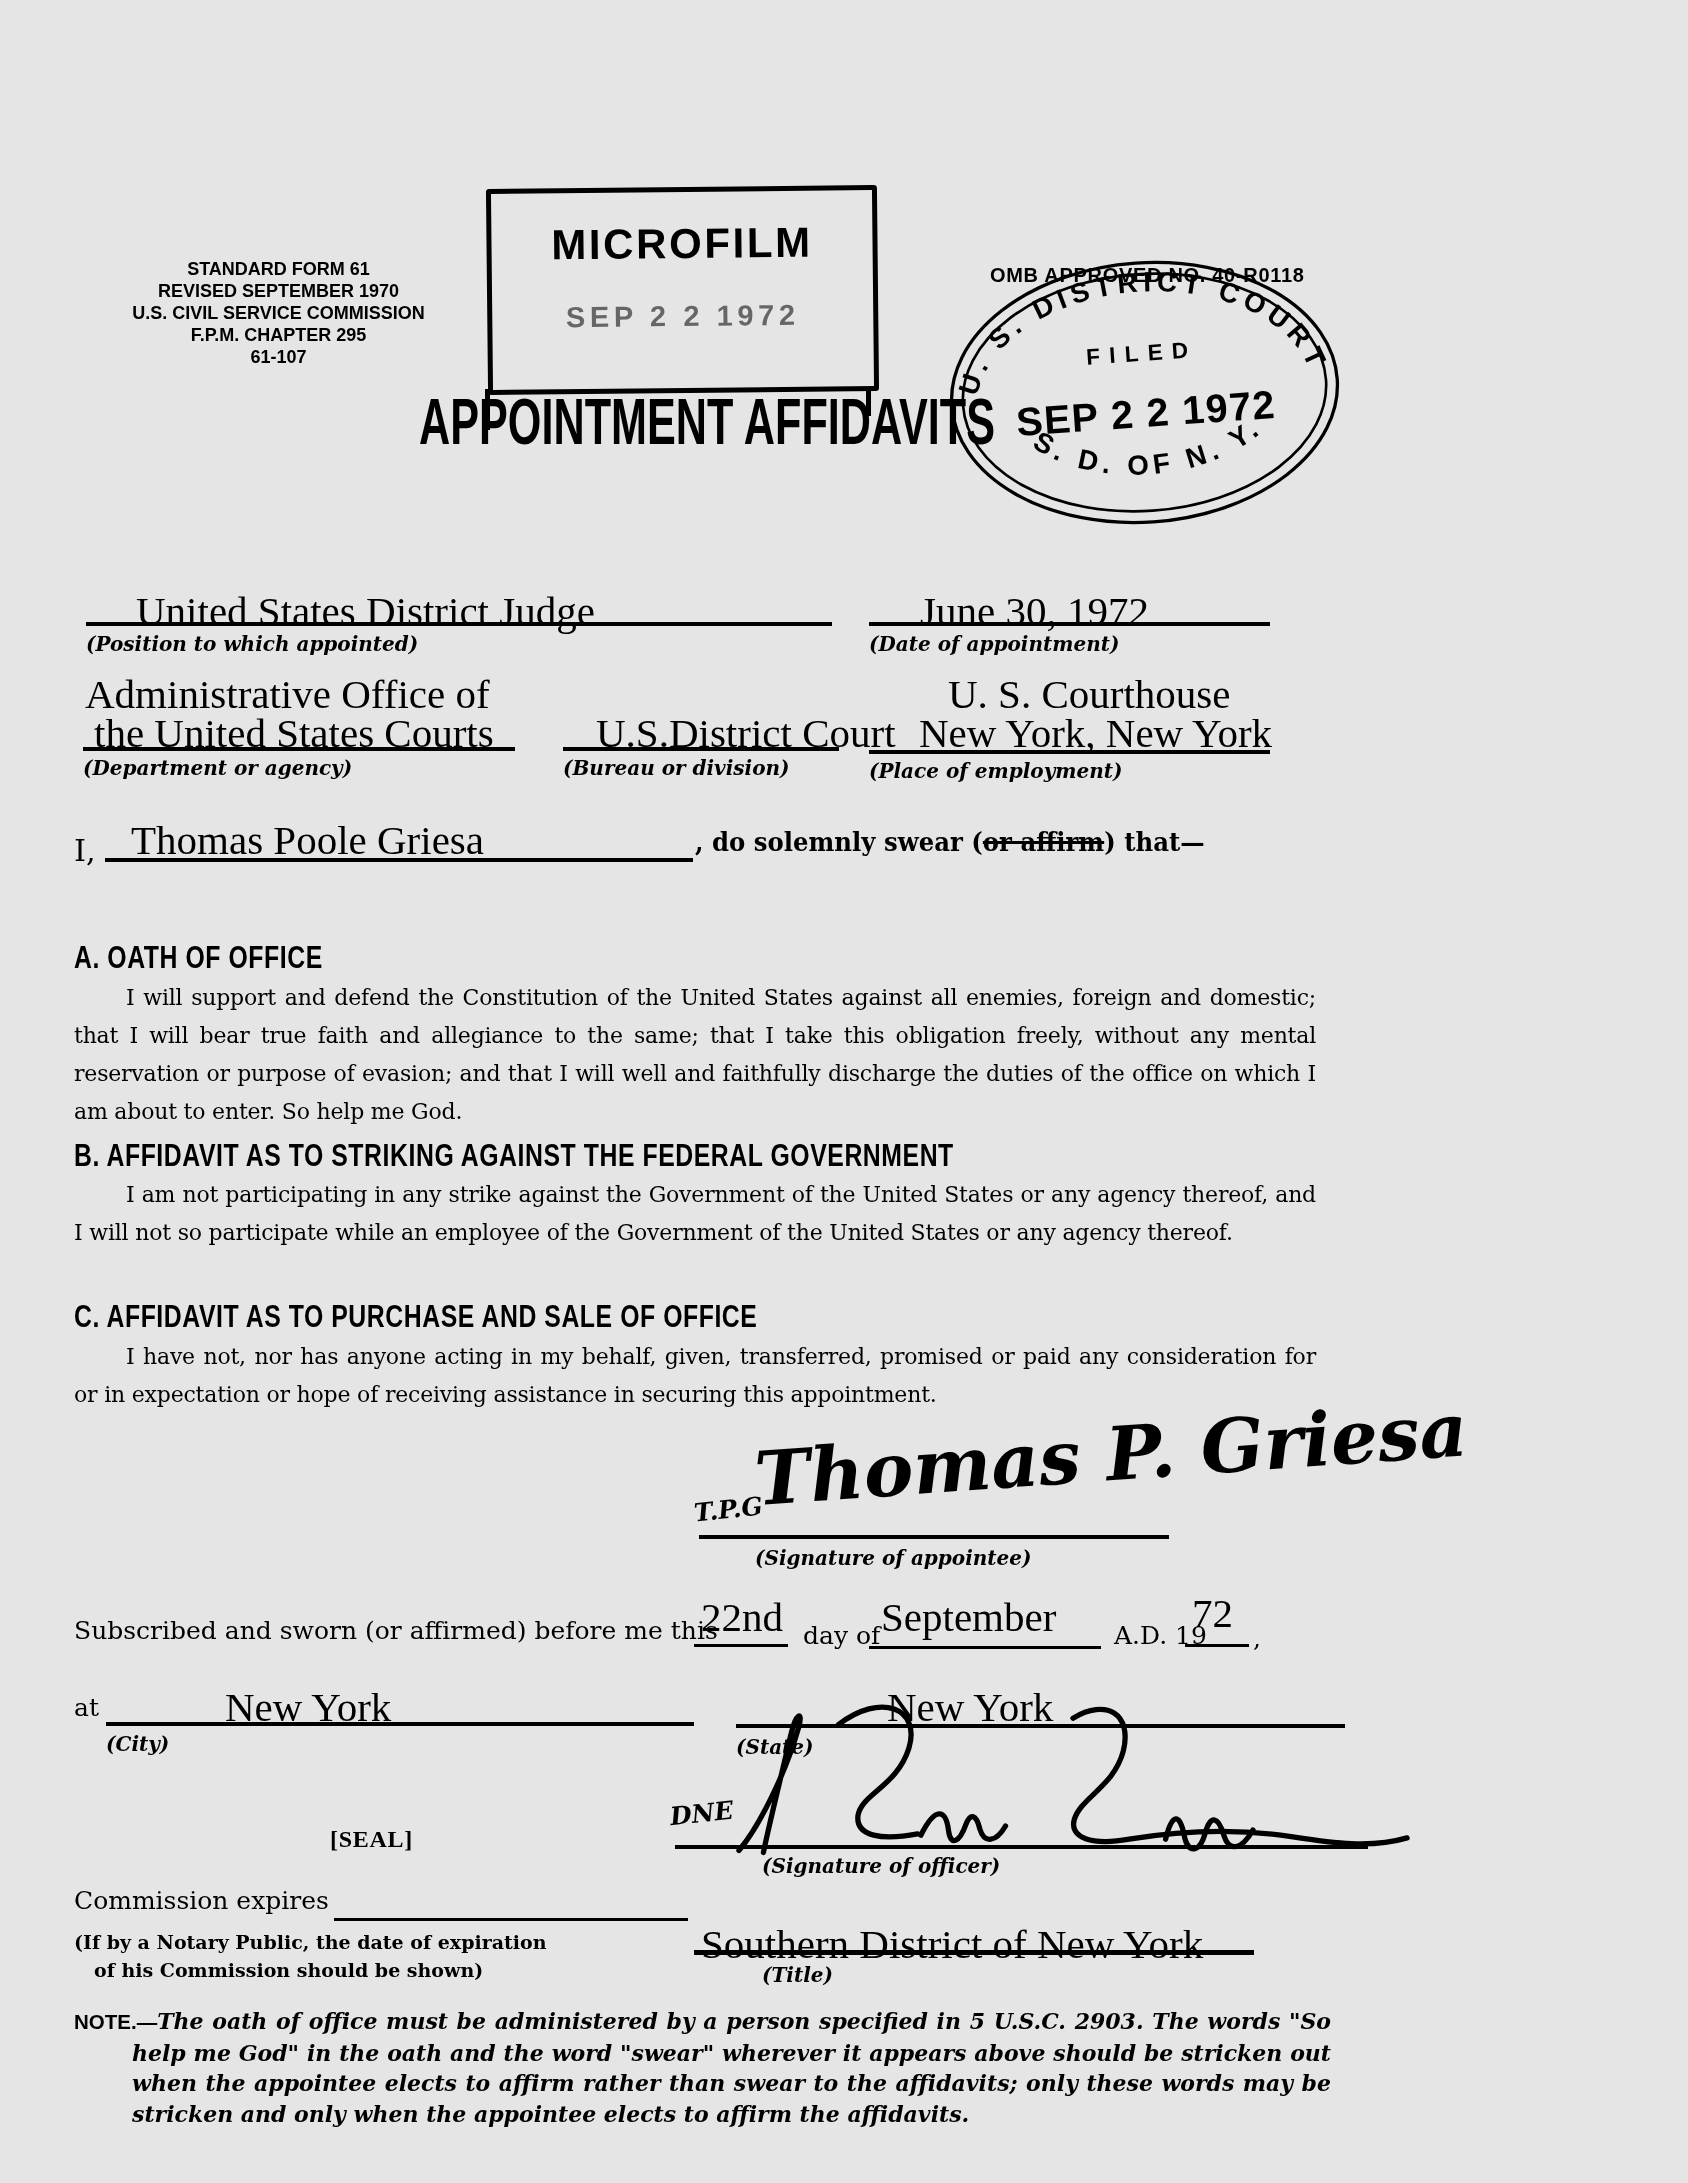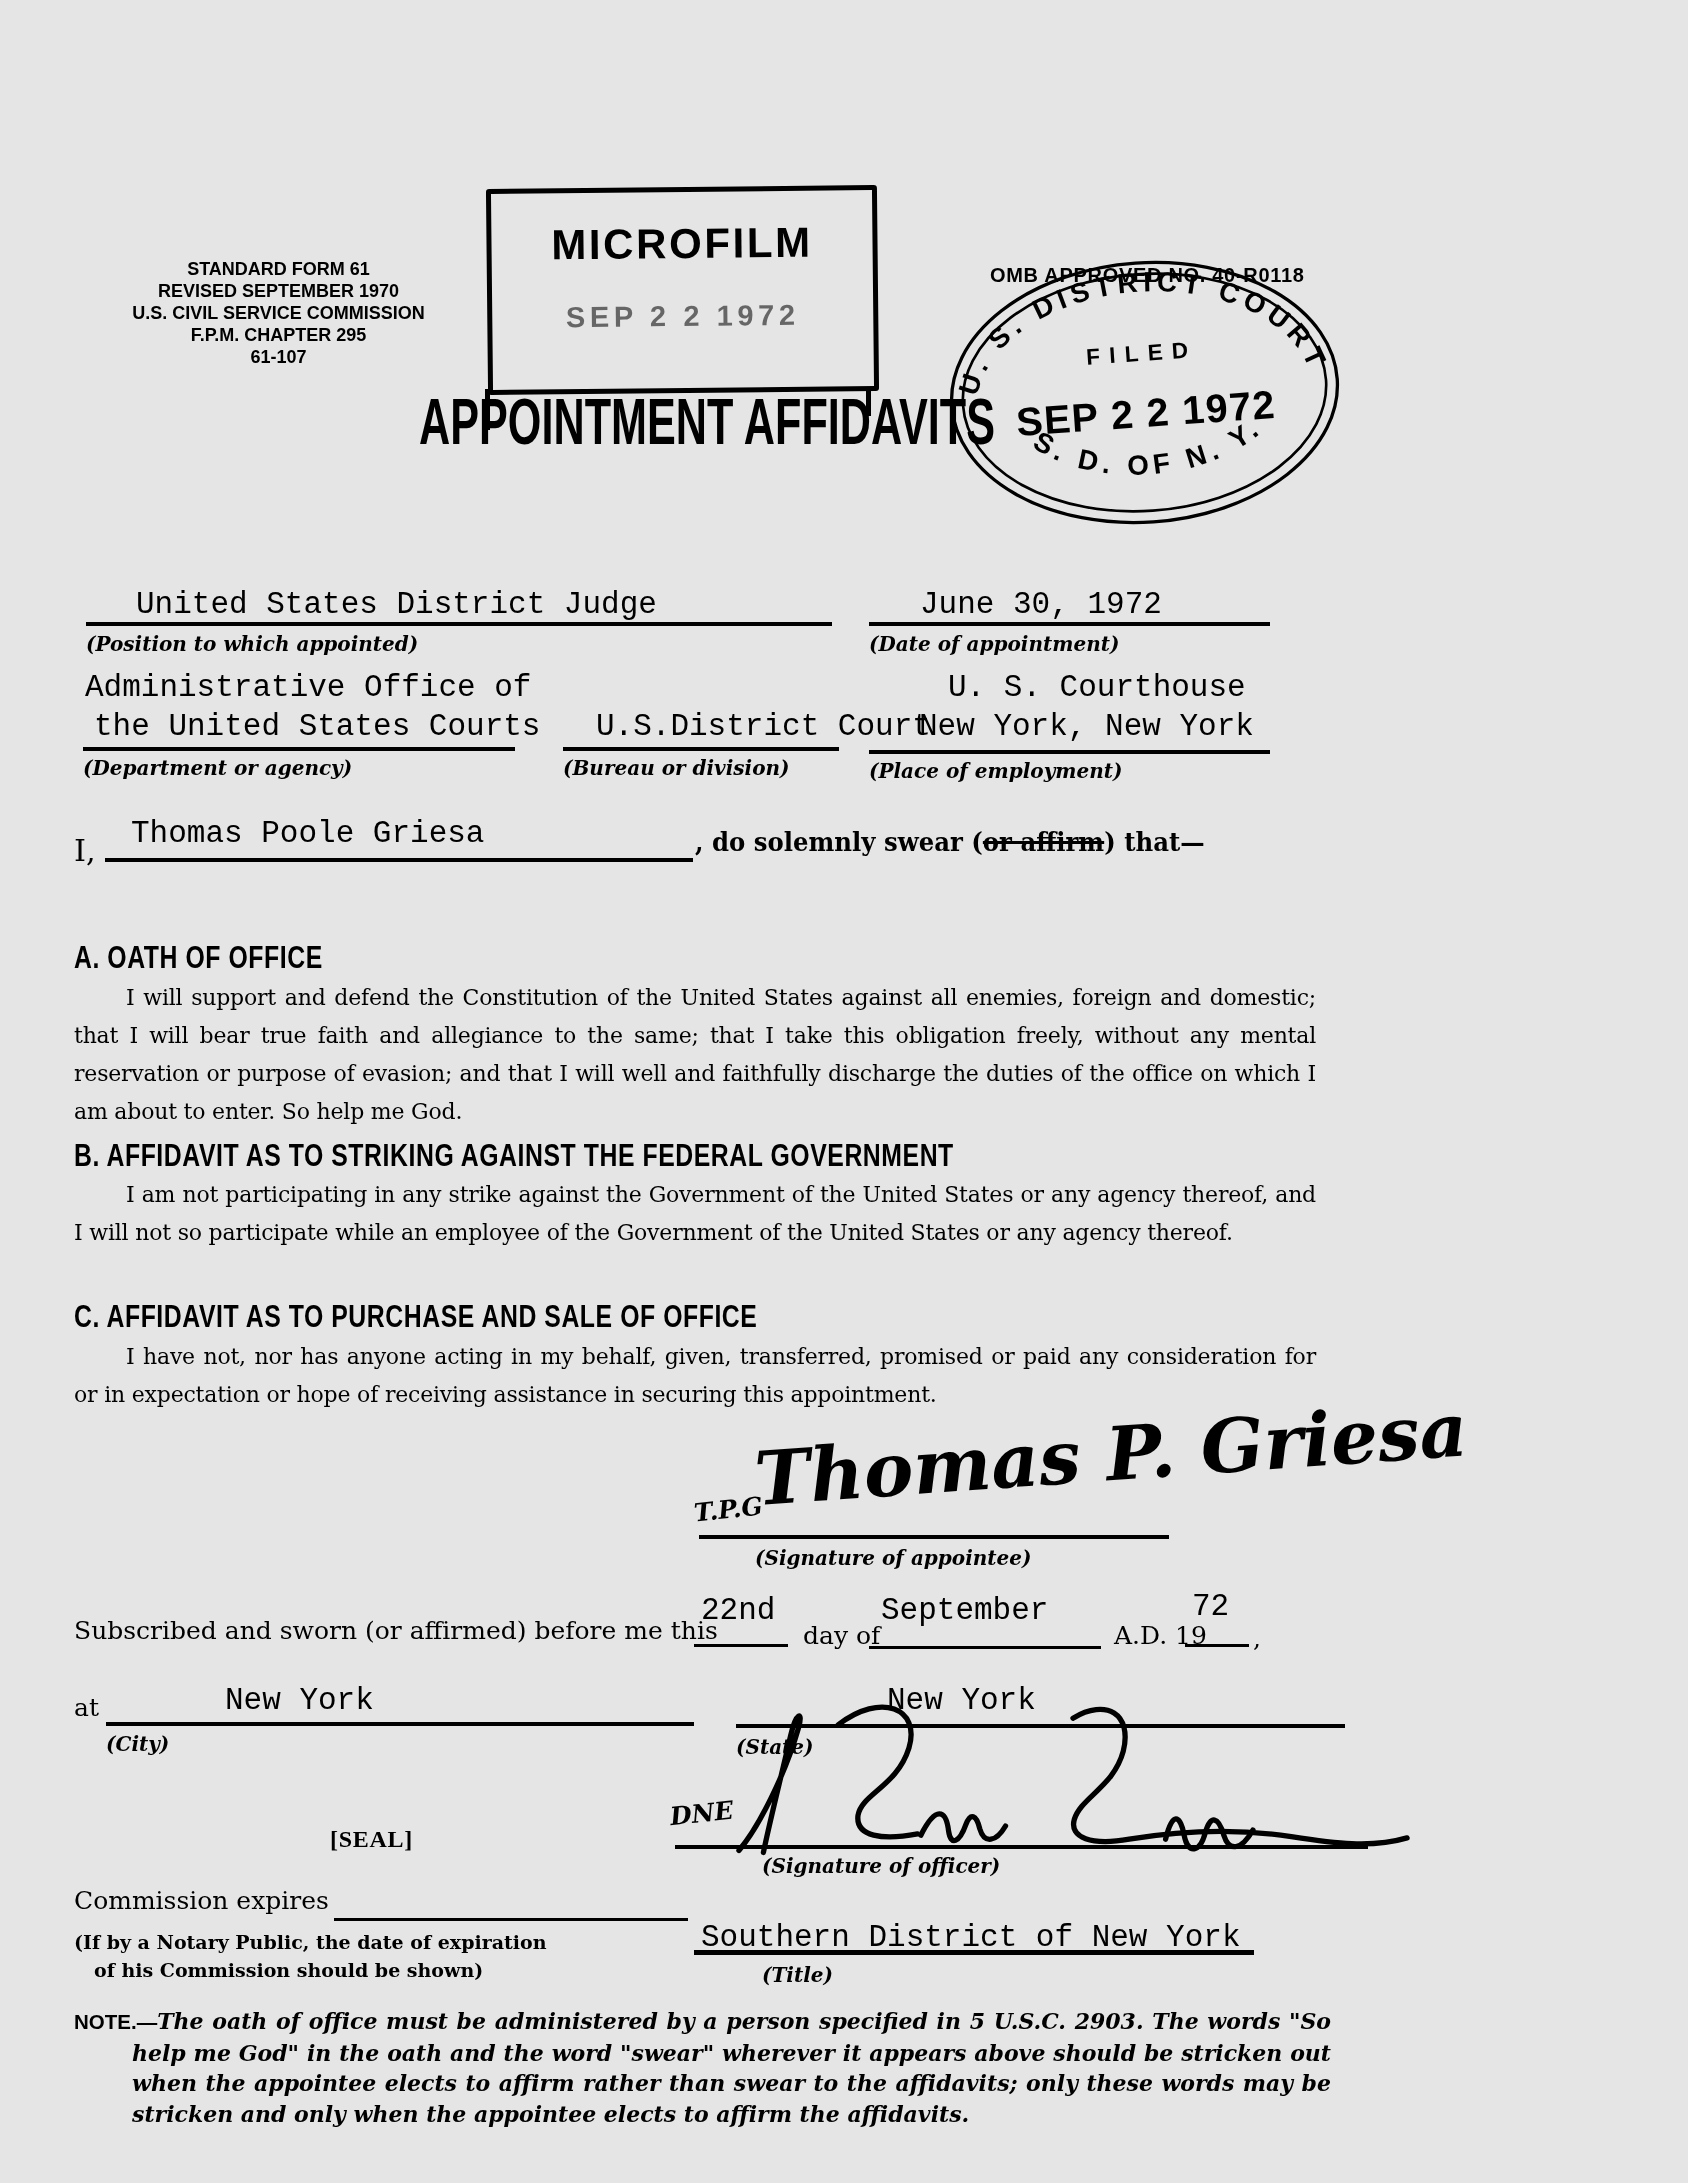--- a/index.html
+++ b/index.html
@@ -1,19 +1,19 @@
 <!DOCTYPE html>
 <html style="font-size:10.6px"><head>
 <meta charset="utf-8">
 <style>
   html,body{margin:0;padding:0;background:#fff;}
   .page{position:relative;width:1689px;height:2183px;background:#e5e5e5;color:#000;
         font-family:"DejaVu Serif",serif;overflow:hidden;}
   .abs{position:absolute;}
-  .mono{font-family:Liberation Mono, monospace;font-size:31px;white-space:nowrap;}
+  .mono{font-family:Liberation Serif, serif;font-size:41px;white-space:nowrap;}
   .serif{font-family:"DejaVu Serif",serif;font-size:25px;white-space:nowrap;}
   .lbl{font-family:"DejaVu Serif",serif;font-style:italic;font-weight:bold;font-size:20px;
        white-space:nowrap;text-align:left;}
   .rule{background:#000;height:4px;}
   .vrule{background:#000;width:5.3px;}
   .heading{font-family:"Liberation Sans",sans-serif;font-weight:bold;font-size:31px;
            transform:scaleX(0.8);transform-origin:left;white-space:nowrap;letter-spacing:0.7px;}
   .body-text{font-family:"DejaVu Serif",serif;font-size:22px;line-height:38px;
              text-align:justify;text-indent:52px;letter-spacing:-0.2px;}
   .formid{font-family:"Liberation Sans",sans-serif;font-weight:bold;font-size:18px;

